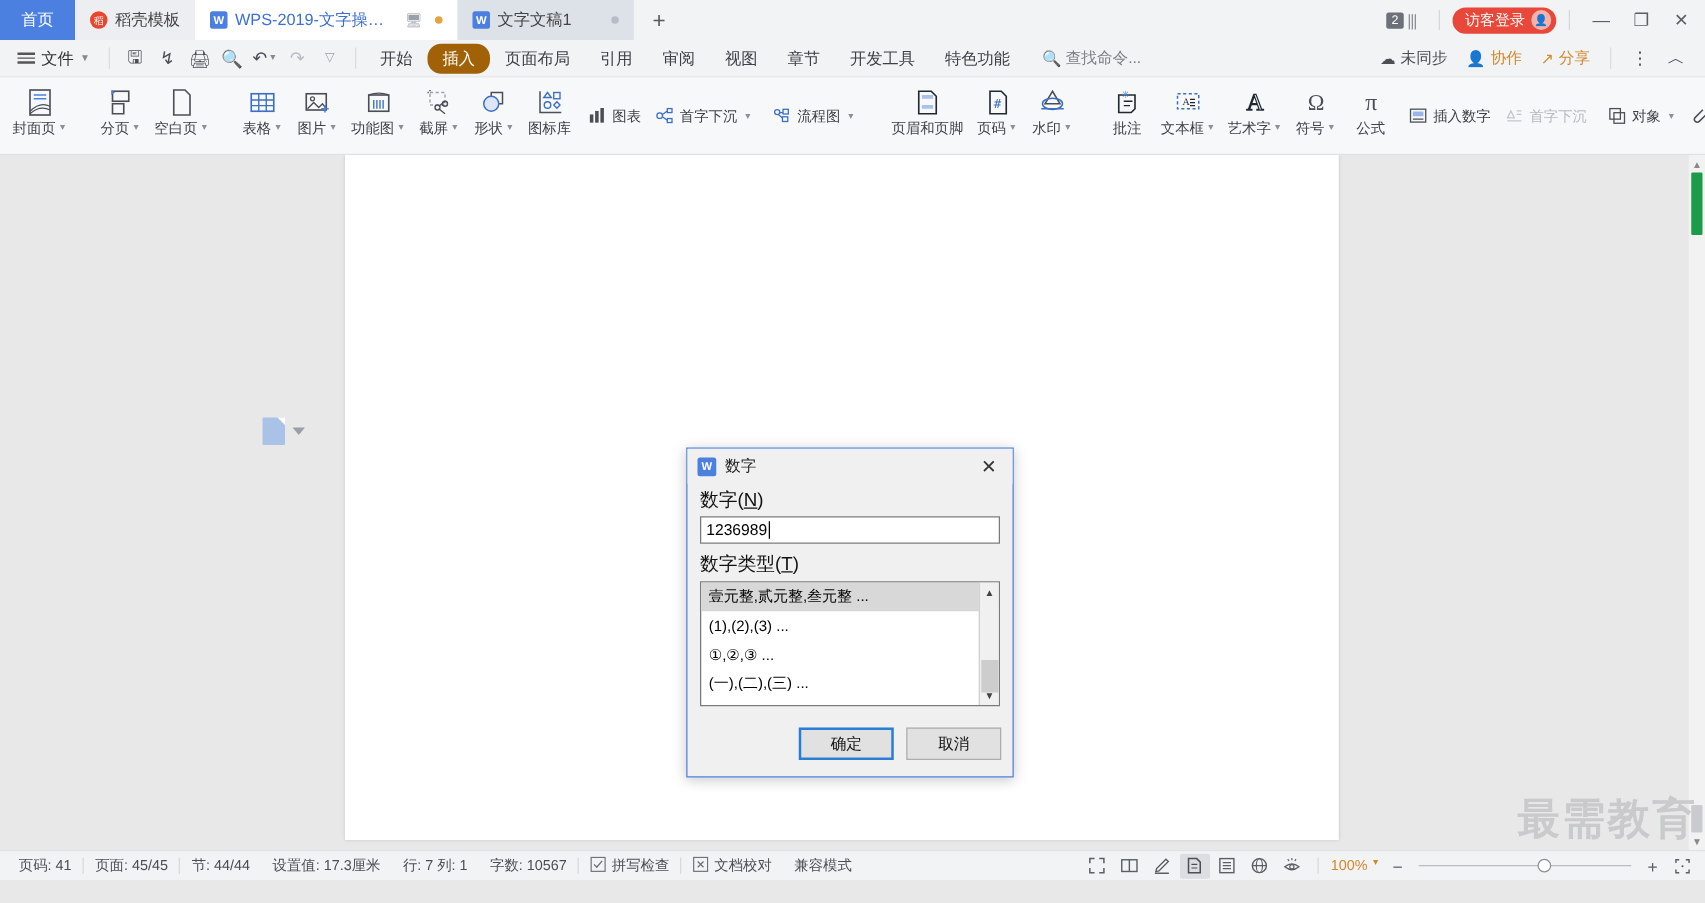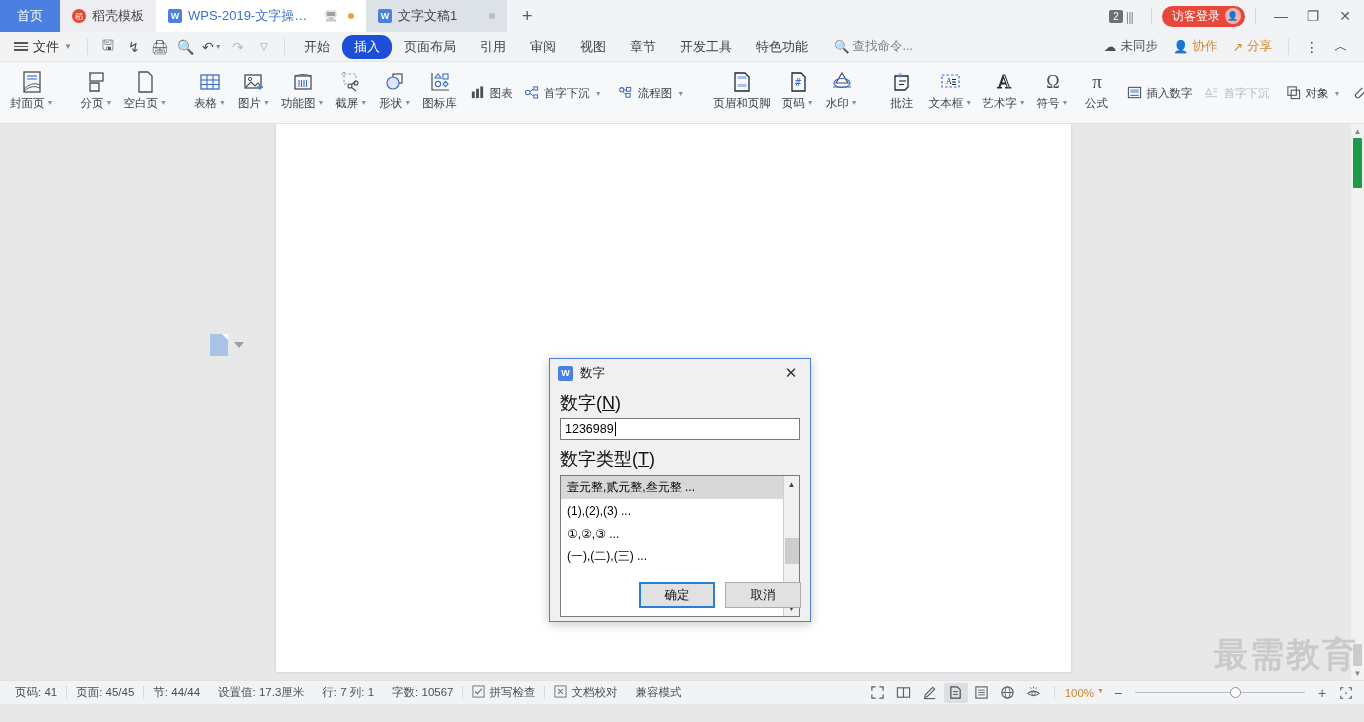--- a/index.html
+++ b/index.html
@@ -53,21 +53,21 @@
   .menubar { height:30px; background:#f2f3f5; display:flex; align-items:center; padding:0 6px;
     border-bottom:1px solid #e4e6ea; }
   .m-file { display:flex;align-items:center;gap:5px;padding:0 8px;font-size:13px;color:#333; }
   .hamb { display:inline-flex;flex-direction:column;gap:2px;width:14px; }
   .hamb i { height:1.5px;background:#555;display:block; }
   .caret { font-size:8px;color:#888; }
   .qicon { width:26px;height:24px;display:flex;align-items:center;justify-content:center;
     color:#4a4f56;font-size:14px; }
   .msep { width:1px;height:17px;background:#dadce0;margin:0 7px; }
   .mtab { padding:3px 12px;font-size:13px;color:#3d4148;border-radius:11px; }
-  .mtab.on { background:#1d4ed8;color:#fff; }
+  .mtab.on { background:#a16207;color:#fff; }
   .msearch { display:flex;align-items:center;gap:3px;color:#7a7f86;font-size:12.5px;margin-left:14px; }
   .menubar-right { margin-left:auto;display:flex;align-items:center;gap:3px;padding-right:4px; }
   .mr-item { display:flex;align-items:center;gap:4px;font-size:12.5px;color:#4a4f56;padding:2px 6px; }
   .mr-item.orange { color:#d08a2e; }
 
   
   .ribbon { height:62px; background:#f7f8fa; display:flex; align-items:stretch;
     border-bottom:1px solid #dfe1e5; padding:2px 0 0 0; position:relative; }
   .rgroup { display:flex; align-items:stretch; padding:0 5px; }
   .rsep { width:1px;background:#e2e4e8;margin:6px 3px; }
@@ -121,27 +121,27 @@
   
   .dlg { position:absolute; left:549px; top:234px; width:262px; height:264px;
     background:#f0f0f0; border:1px solid #4b7fe0; box-shadow:0 2px 10px rgba(0,0,0,.22); }
   .dlg-title { height:28px;display:flex;align-items:center;padding:0 6px 0 8px;background:#f0f0f0; }
   .dlg-title .ic { width:15px;height:15px;background:#4b7fe0;border-radius:2px;color:#fff;
     font-size:9px;font-weight:bold;display:flex;align-items:center;justify-content:center;margin-right:7px; }
   .dlg-title .tt { font-size:12.5px;color:#222; }
   .dlg-title .x { margin-left:auto;width:26px;height:24px;display:flex;align-items:center;
     justify-content:center;color:#333;font-size:15px; }
   .dlg-body { padding:2px 10px 0 10px; }
-  .dlg-lbl { font-size:18px;color:#111;margin:2px 0 3px 0; }
+  .dlg-lbl { font-size:15px;color:#111;margin:2px 0 3px 0; }
   .dlg-lbl u { text-decoration:underline; }
   .dlg-input { width:100%;height:22px;border:1px solid #7a7a7a;background:#fff;
     font-size:12.5px;color:#000;padding:0 4px;display:flex;align-items:center;
     font-family:"Liberation Sans",sans-serif; }
   .caretbar { display:inline-block;width:1px;height:14px;background:#000;margin-left:1px; }
-  .dlg-list { margin-top:4px;height:142px;border:1px solid #7a7a7a;background:#fff;
+  .dlg-list { margin-top:4px;height:100px;border:1px solid #7a7a7a;background:#fff;
     position:relative;overflow:hidden; }
   .dlg-list ul { list-style:none; }
   .dlg-list li { height:23px;display:flex;align-items:center;padding:0 6px;font-size:12px;
     color:#000;white-space:nowrap; }
   .dlg-list li.sel { background:#d8d8d8; }
   .lsb { position:absolute;right:0;top:0;width:16px;height:100%;background:#f0f0f0;
     border-left:1px solid #d0d0d0; }
   .lsb .ar { height:16px;display:flex;align-items:center;justify-content:center;
     font-size:8px;color:#444; }
   .lsb .ar.bot { position:absolute;bottom:0;left:0;right:0; }

